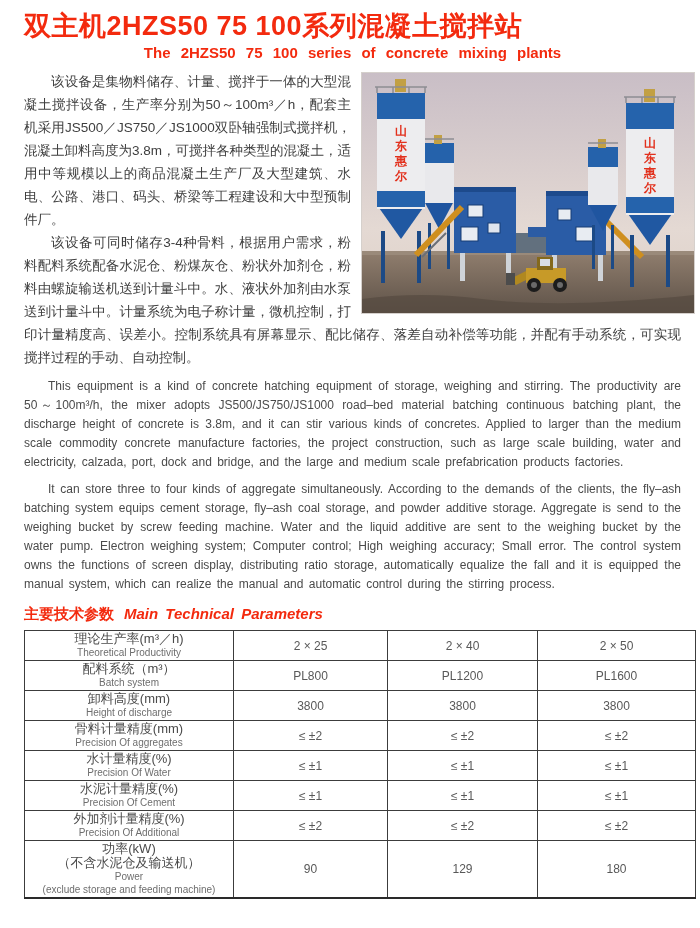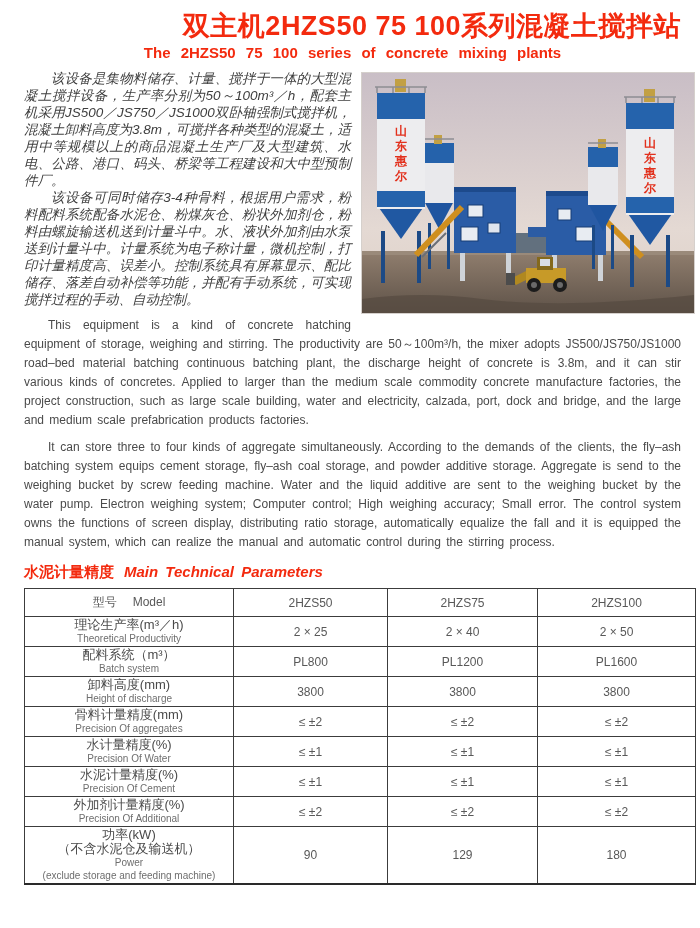--- a/index.html
+++ b/index.html
@@ -4,36 +4,36 @@
 <style>
   :root{ --red:#f32a0e; --ink:#3e3e3e; --tbl:#4a4a4a; }
   *{box-sizing:border-box;}
   html,body{margin:0;padding:0;}
   body{
     width:700px;height:928px;overflow:hidden;background:#fff;
     font-family:"Liberation Sans","DejaVu Sans",sans-serif;
   }
   .page{width:700px;height:928px;padding:8px 5px 0 24px;}
   .title{
-    margin:2px 14px 0 0;text-align:right;color:var(--red);
+    margin:2px 14px 0 0;text-align:left;color:var(--red);
     font-size:27px;font-weight:bold;letter-spacing:.5px;line-height:32px;
   }
   .subtitle{
     margin:1px 14px 0 0;text-align:center;color:var(--red);
     font-size:15px;font-weight:bold;word-spacing:6px;line-height:19px;
   }
   .content{margin-top:8px;}
   .photo{
     float:right;width:334px;height:242px;margin:2px 0 6px 10px;
     border:1px solid #d5d0cc;
   }
   .photo svg{display:block;}
   p.cn{
-    margin:0 14px 0 0;font-size:13.5px;line-height:17px;color:var(--ink);
-    text-align:justify;text-indent:2em;font-style:italic;
+    margin:0 14px 0 0;font-size:13.5px;line-height:23px;color:var(--ink);
+    text-align:justify;text-indent:2em;
   }
   p.en{
     margin:8px 14px 0 0;font-size:12px;line-height:19px;color:#4a4a4a;
     text-align:justify;text-indent:2em;word-spacing:2px;
   }
   .section-header{
     margin:11px 0 6px 0;color:var(--red);font-size:15px;font-weight:bold;
   }
   .section-header .sh-en{margin-left:10px;word-spacing:3px;font-style:italic;}
   table.params{
@@ -178,39 +178,31 @@
       </svg>
     </div>
 
     <p class="cn">该设备是集物料储存、计量、搅拌于一体的大型混凝土搅拌设备，生产率分别为50～100m³／h，配套主机采用JS500／JS750／JS1000双卧轴强制式搅拌机，混凝土卸料高度为3.8m，可搅拌各种类型的混凝土，适用中等规模以上的商品混凝土生产厂及大型建筑、水电、公路、港口、码头、桥梁等工程建设和大中型预制件厂。</p>
     <p class="cn">该设备可同时储存3-4种骨料，根据用户需求，粉料配料系统配备水泥仓、粉煤灰仓、粉状外加剂仓，粉料由螺旋输送机送到计量斗中。水、液状外加剂由水泵送到计量斗中。计量系统为电子称计量，微机控制，打印计量精度高、误差小。控制系统具有屏幕显示、配比储存、落差自动补偿等功能，并配有手动系统，可实现搅拌过程的手动、自动控制。</p>
     <p class="en">This equipment is a kind of concrete hatching equipment of storage, weighing and stirring. The productivity are 50～100m³/h, the mixer adopts JS500/JS750/JS1000 road–bed material batching continuous batching plant, the discharge height of concrete is 3.8m, and it can stir various kinds of concretes. Applied to larger than the medium scale commodity concrete manufacture factories, the project construction, such as large scale building, water and electricity, calzada, port, dock and bridge, and the large and medium scale prefabrication products factories.</p>
     <p class="en">It can store three to four kinds of aggregate simultaneously. According to the demands of the clients, the fly–ash batching system equips cement storage, fly–ash coal storage, and powder additive storage. Aggregate is send to the weighing bucket by screw feeding machine. Water and the liquid additive are sent to the weighing bucket by the water pump. Electron weighing system; Computer control; High weighing accuracy; Small error. The control system owns the functions of screen display, distributing ratio storage, automatically equalize the fall and it is equipped the manual system, which can realize the manual and automatic control during the stirring process.</p>
   </div>
 
   <div class="section-header">
-    <span class="sh-cn">水泥计量精度</span><span class="sh-en">Main Technical Parameters</span>
+    <span class="sh-cn">主要技术参数</span><span class="sh-en">Main Technical Parameters</span>
   </div>
 
   <table class="params">
     <colgroup>
         <col style="width:209px">
         <col style="width:154px">
         <col style="width:150px">
         <col style="width:158px">
       </colgroup>
     <tbody>
-      <tr class="t-head">
-        <td class="lbl">
-          <span>型号</span><span class="model-gap">Model</span>
-        </td>
-        <td>2HZS50</td>
-        <td>2HZS75</td>
-        <td>2HZS100</td>
-      </tr>
 
       <tr class="t-row">
         <td class="lbl">
           <div class="l-cn">理论生产率(m³／h)</div>
           <div class="l-en">Theoretical Productivity</div>
         </td>
         <td>2 × 25</td>
         <td>2 × 40</td>
         <td>2 × 50</td>
       </tr>

